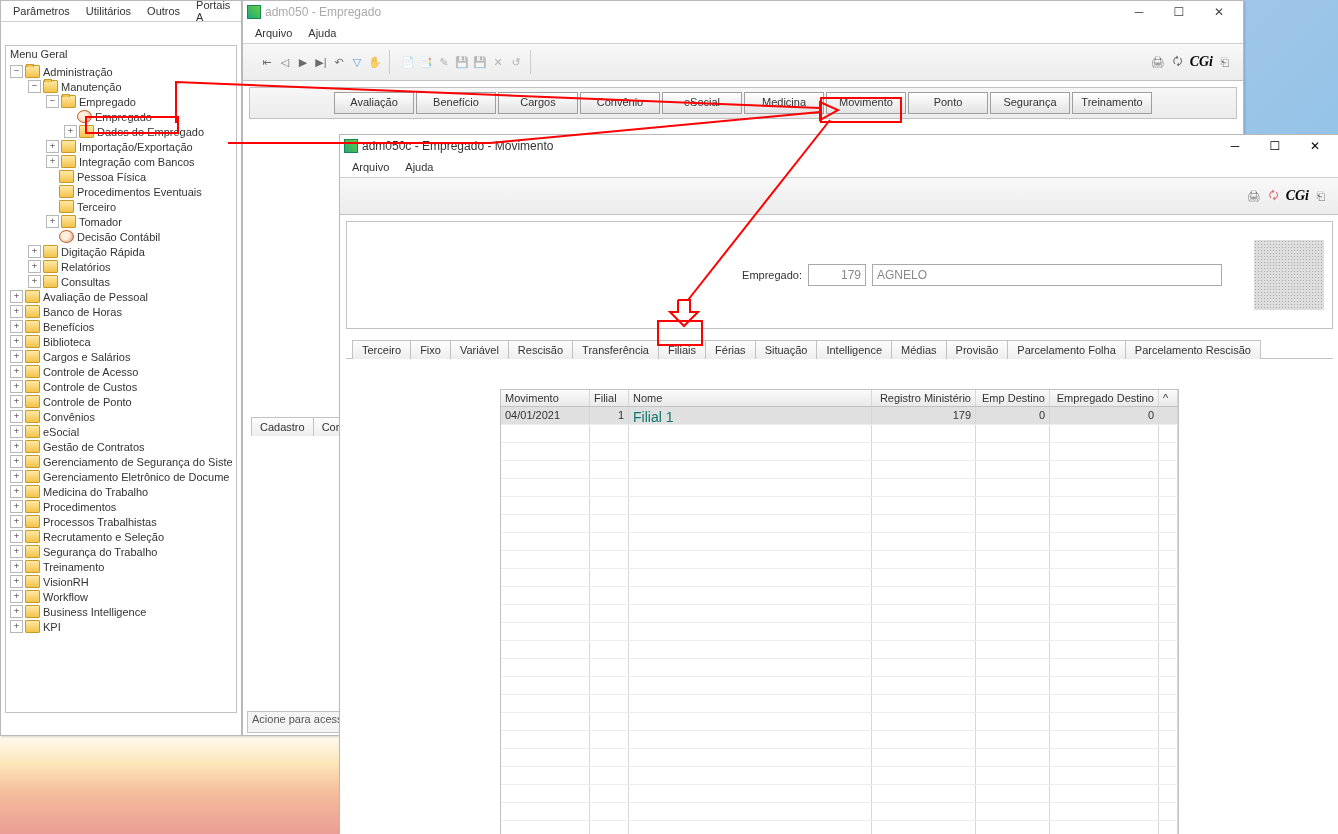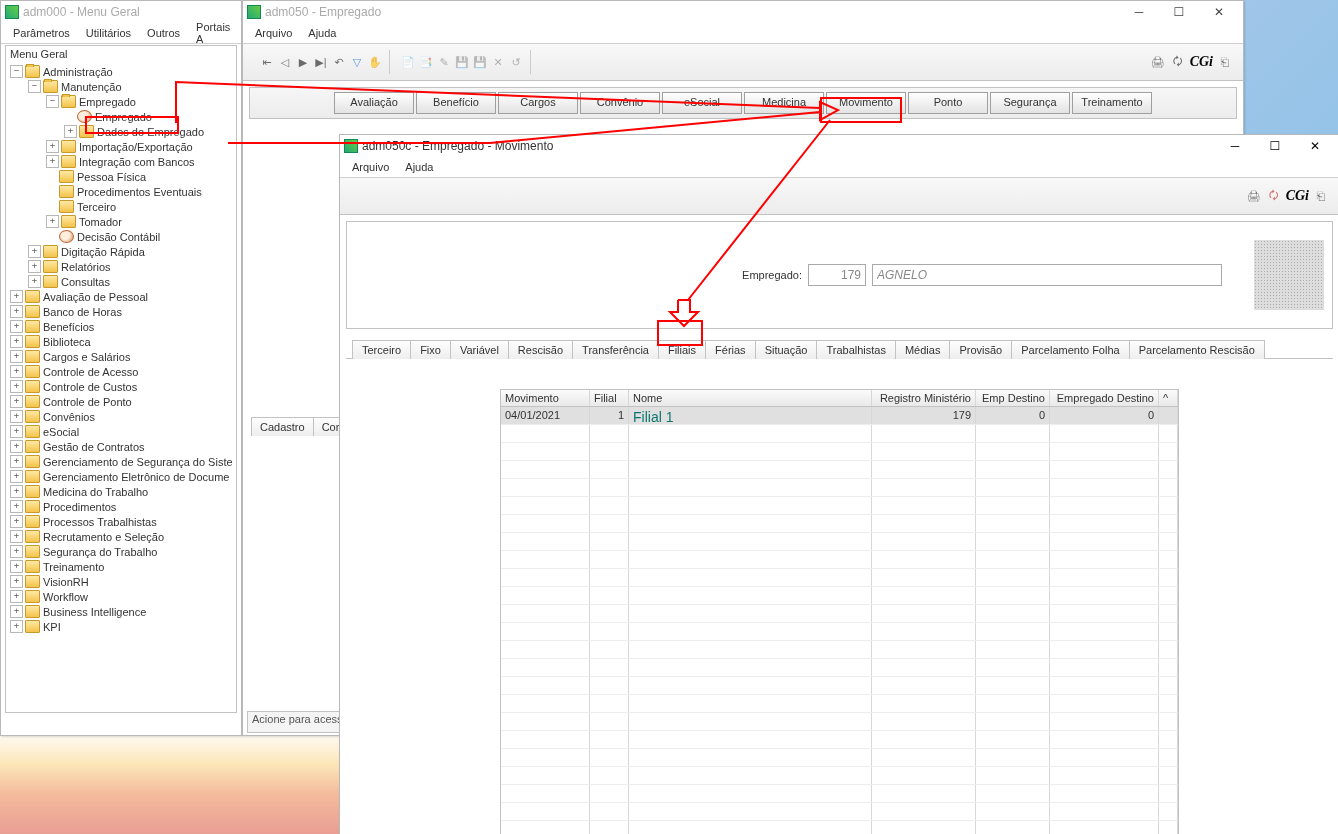--- a/index.html
+++ b/index.html
@@ -58,24 +58,20 @@
 .vtab{position:absolute;left:8px;top:416px;display:flex;border:1px solid #c2c2c2;border-bottom:none;}
 .vtab span{padding:3px 8px;border-right:1px solid #c2c2c2;background:linear-gradient(#fdfdfd,#eee);}
 </style>
 </head>
 <body>
 
 <div class="desktop">
 <div class="sunset"></div>
 
 <div class="win" style="left:0;top:0;width:240px;height:734px;">
-  <div class="titlebar inactive">
-    <span class="ico appico"></span>
-    <span>adm000 - Menu Geral</span>
-  </div>
   <div class="menubar">
     <span>Parâmetros</span>
     <span>Utilitários</span>
     <span>Outros</span>
     <span>Portais A</span>
   </div>
   <div class="treewrap">
     <div class="treelabel">Menu Geral</div>
     <div class="tree">
 
@@ -466,35 +462,35 @@
       <span class="tbico" style="color:#c33">🗘</span>
       <span class="cgi">CGi</span>
       <span class="tbico">⎗</span>
     </div>
   </div>
   <div class="frame">
     <div class="empbar">
       <span style="flex:1"></span>
       <span>Empregado:</span>
       <input style="width: 48px; text-align: right;" readonly="" value="179">
-      <input style="width: 340px; font-style: italic;" readonly="" value="AGNELO">
+      <input style="width: 340px;" readonly="" value="AGNELO">
       <span style="width:20px"></span>
       <div class="photo"></div>
     </div>
   </div>
   <div class="subtabrow" style="margin:0 6px;">
     <span class="subtab">Terceiro</span>
     <span class="subtab">Fixo</span>
     <span class="subtab">Variável</span>
     <span class="subtab">Rescisão</span>
     <span class="subtab">Transferência</span>
     <span class="subtab">Filiais</span>
     <span class="subtab">Férias</span>
     <span class="subtab">Situação</span>
-    <span class="subtab">Trabalhistas</span>
+    <span class="subtab">Intelligence</span>
     <span class="subtab">Médias</span>
     <span class="subtab">Provisão</span>
     <span class="subtab">Parcelamento Folha</span>
     <span class="subtab">Parcelamento Rescisão</span>
   </div>
 
   <div style="padding:0 150px 0 150px;">
     <div class="grid" style="margin-top:30px;">
       <div class="ghead">
         <div class="gcell" style="width:80px">Movimento</div>

